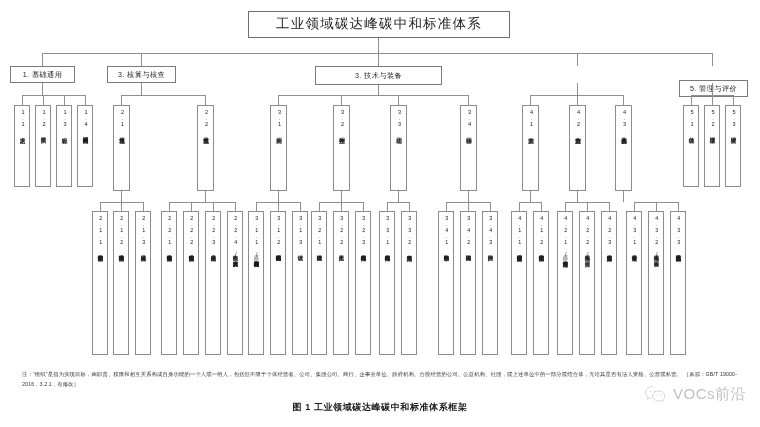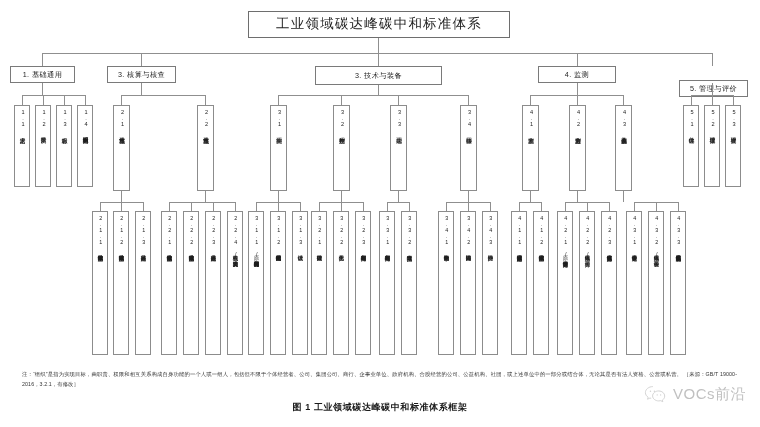--- a/index.html
+++ b/index.html
@@ -92,21 +92,20 @@
   <div class="ln v" style="left:42px;top:53px;height:13px;"></div>
   <div class="node h lvl2" style="left:10px;top:66px;width:65px;height:17px;">1. 基础通用</div>
 
   <div class="ln v" style="left:141px;top:53px;height:13px;"></div>
   <div class="node h lvl2" style="left:107px;top:66px;width:69px;height:17px;">3. 核算与核查</div>
 
   <div class="ln v" style="left:378px;top:53px;height:13px;"></div>
   <div class="node h lvl2" style="left:315px;top:66px;width:127px;height:19px;">3. 技术与装备</div>
 
   <div class="ln v" style="left:577px;top:53px;height:13px;"></div>
-  <div class="node h lvl2" style="left:538px;top:66px;width:78px;height:17px;">4. 监测</div>
 
   <div class="ln v" style="left:712px;top:53px;height:13px;"></div>
   <div class="node h lvl2" style="left:679px;top:80px;width:69px;height:17px;">5. 管理与评价</div>
 
   <div class="ln v" style="left:42px;top:83px;height:12px;"></div>
   <div class="ln h" style="left:22px;top:95px;width:63px;"></div>
   <div class="ln v" style="left:22px;top:95px;height:10px;"></div>
   <div class="ln v" style="left:43px;top:95px;height:10px;"></div>
   <div class="ln v" style="left:64px;top:95px;height:10px;"></div>
   <div class="ln v" style="left:85px;top:95px;height:10px;"></div>

